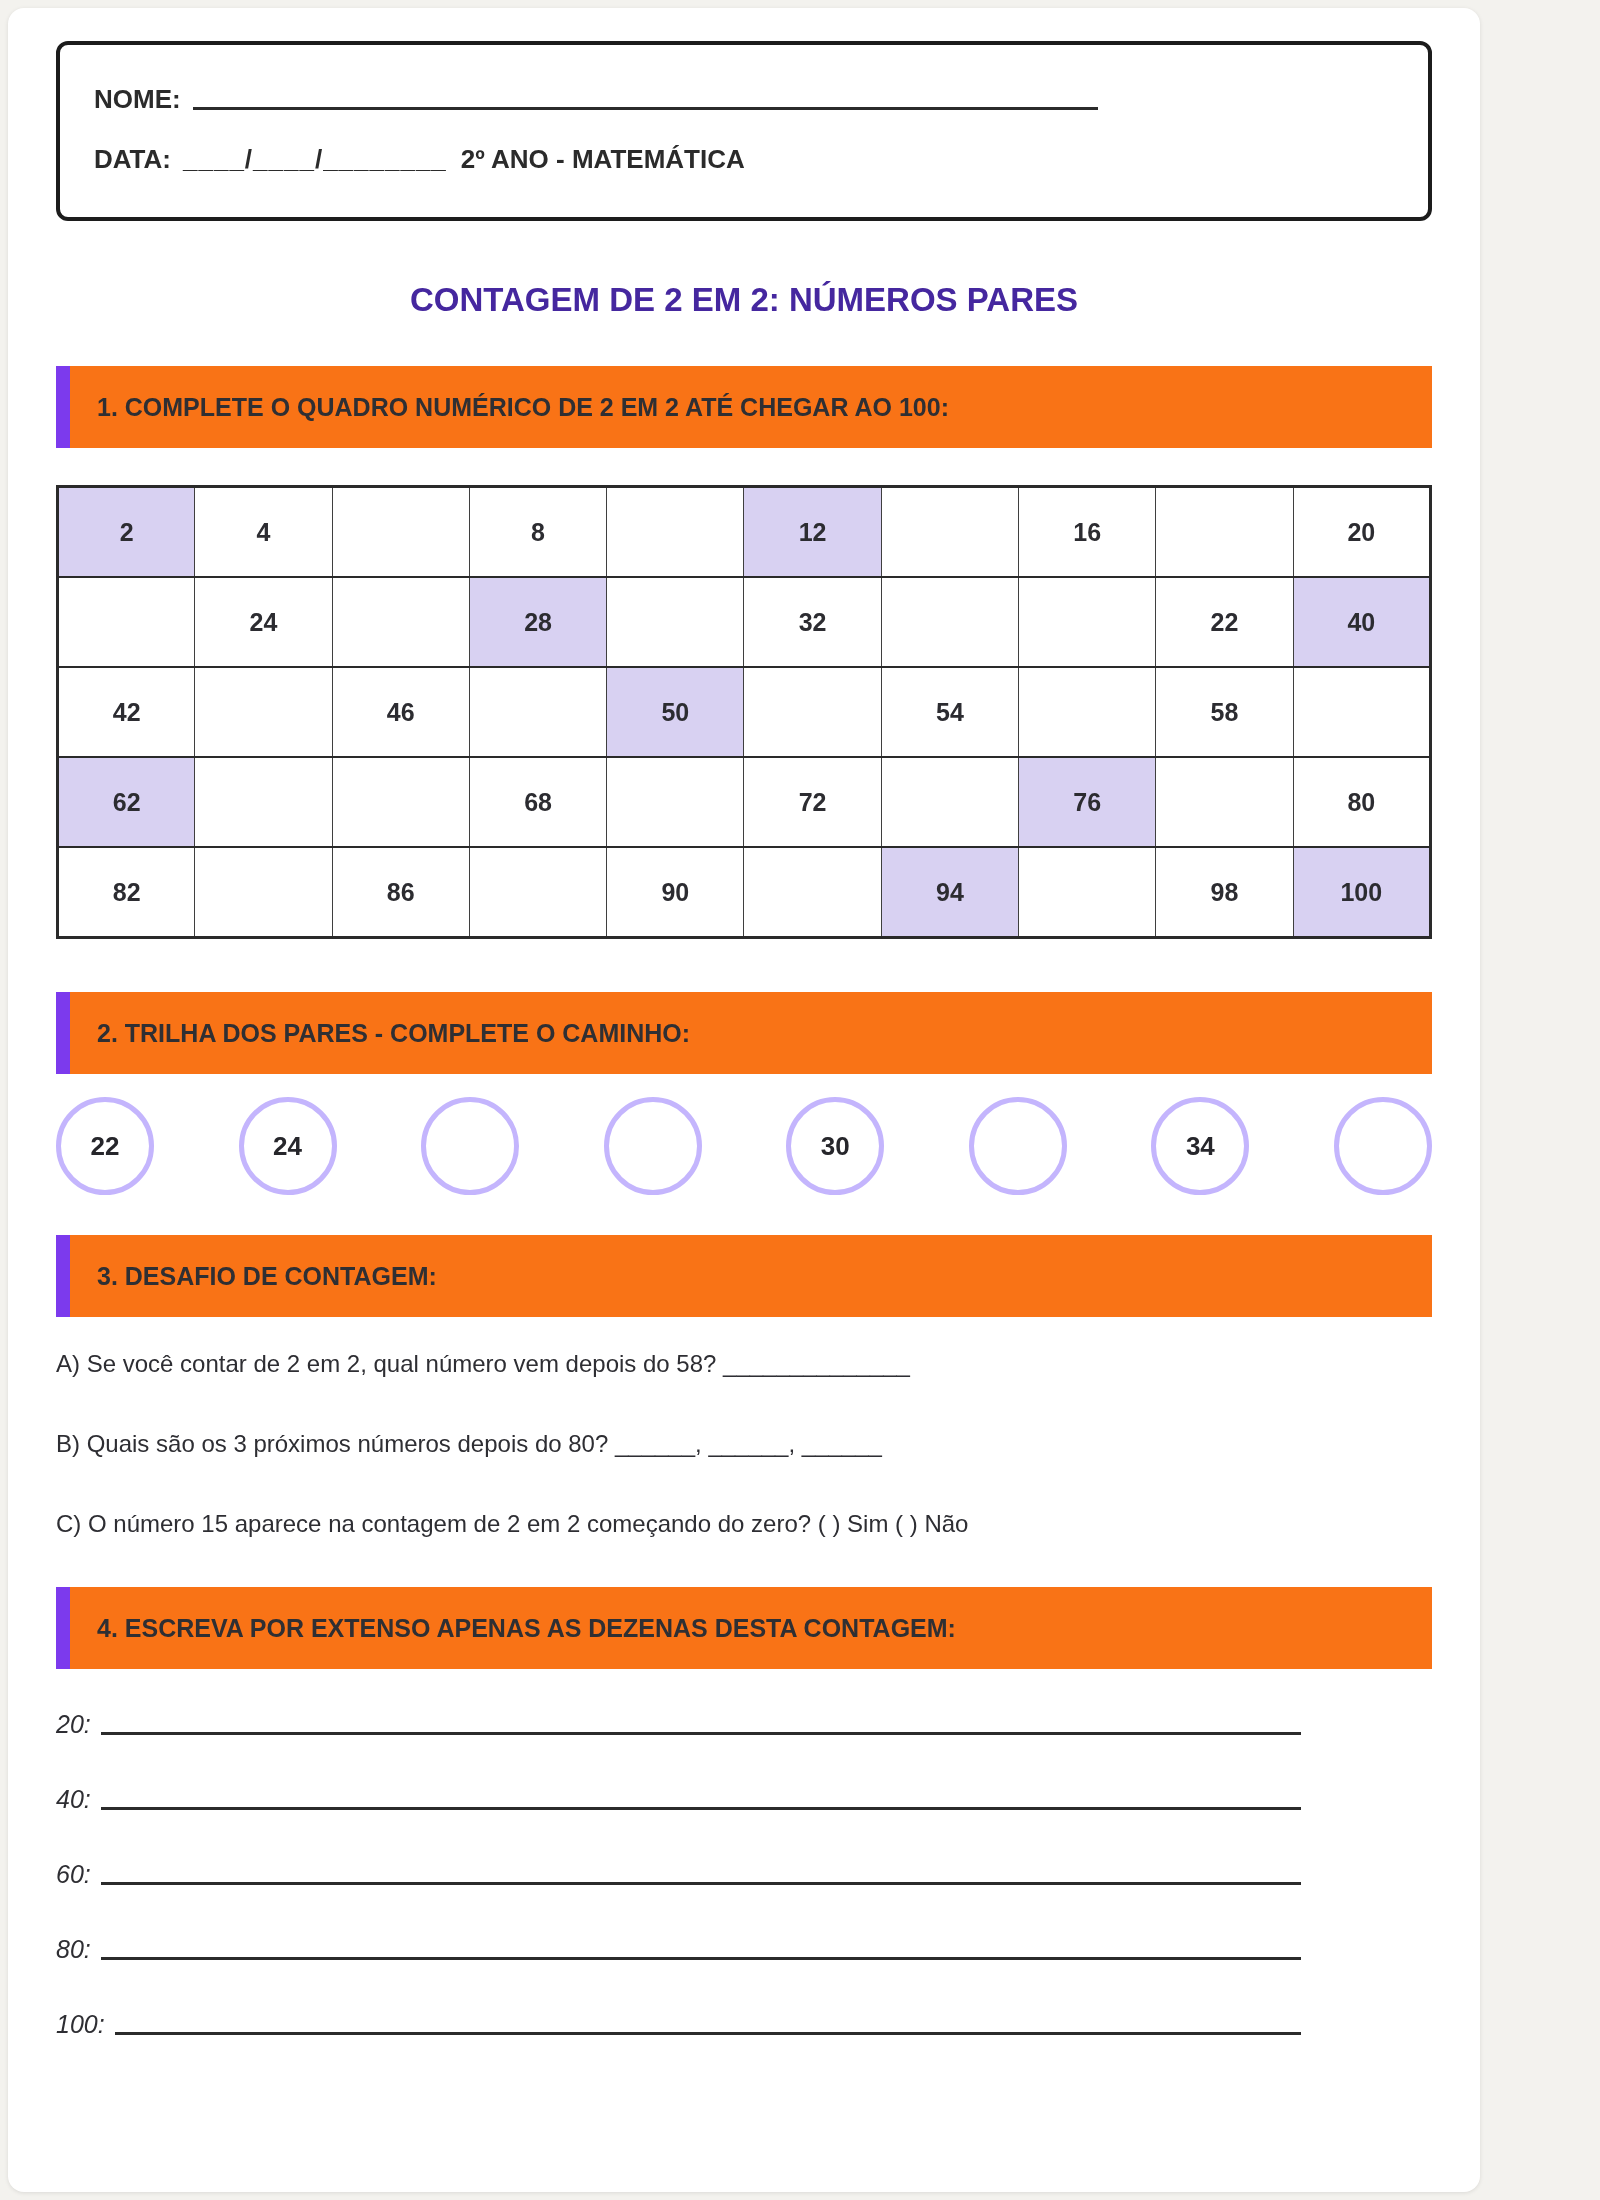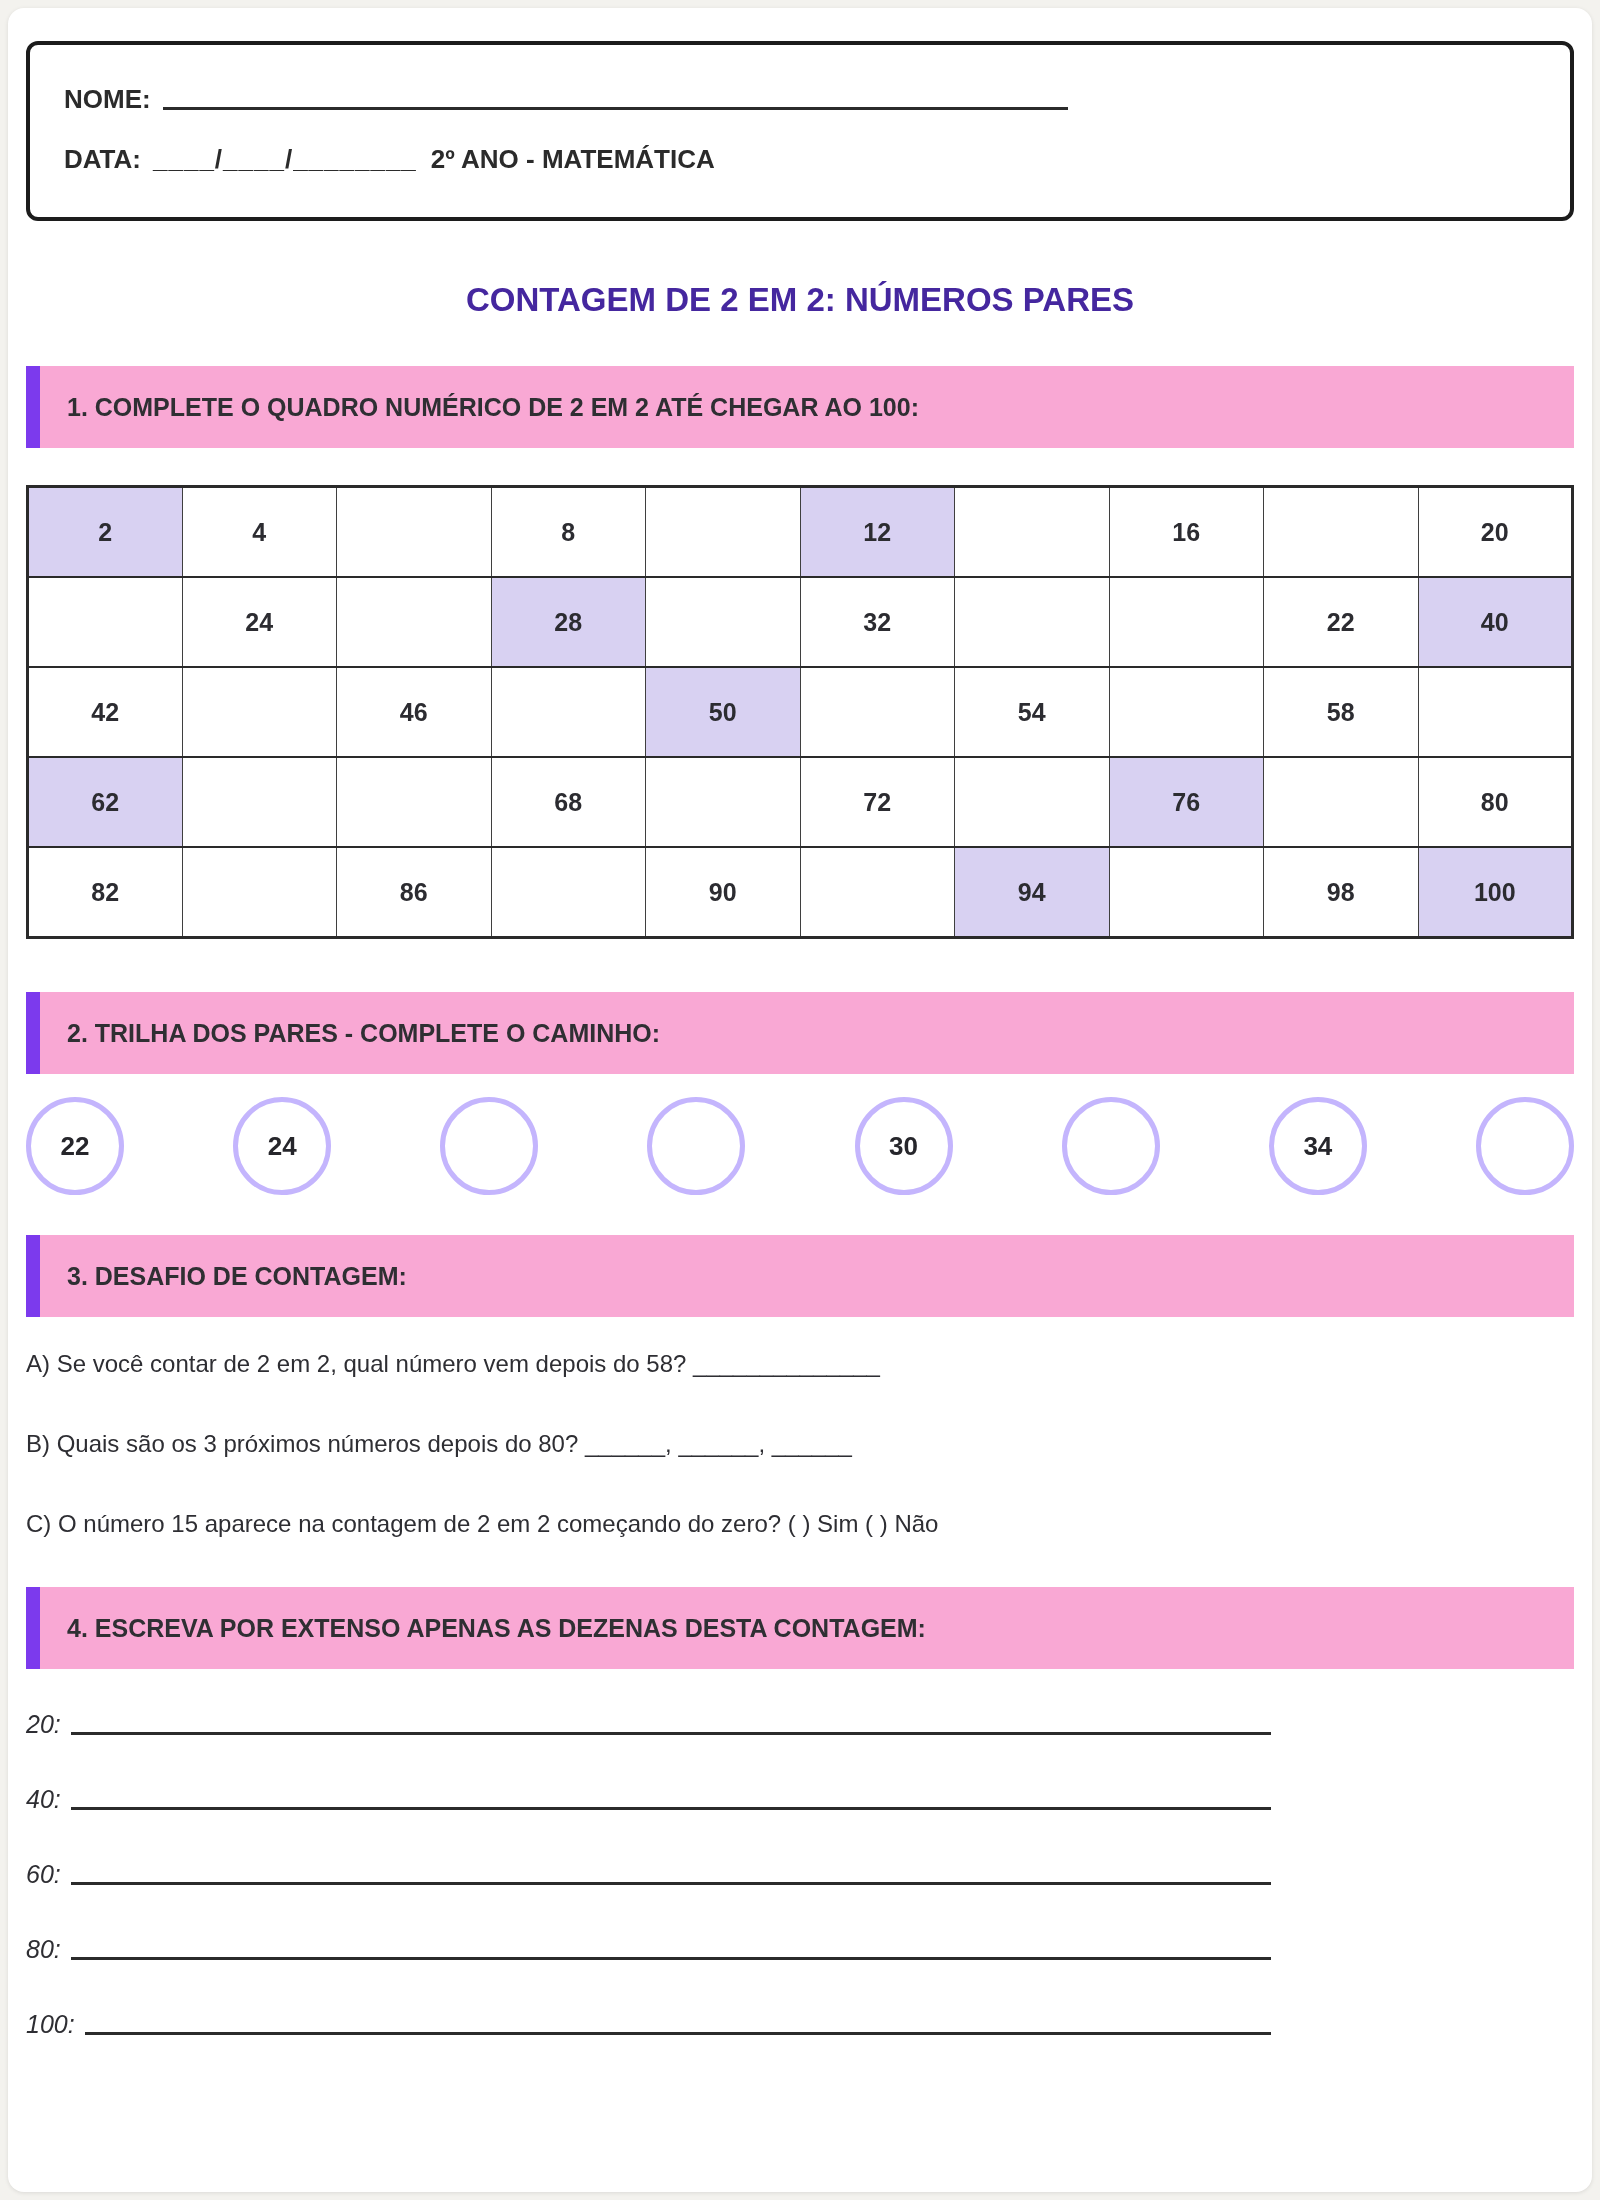--- a/index.html
+++ b/index.html
@@ -9,26 +9,26 @@
     font-family: "Liberation Sans", "DejaVu Sans", sans-serif;
   }
   body {
     width: 1600px;
     height: 2200px;
     position: relative;
   }
   .card {
     position: absolute;
     left: 8px; top: 8px;
-    width: 1584px; height: 2184px;
+    width: 1472px; height: 2184px;
     background: #ffffff;
     border-radius: 16px;
     box-shadow: 0 1px 4px rgba(0,0,0,0.10);
     box-sizing: border-box;
-    padding: 0 18px;
+    padding: 0 48px;
     overflow: hidden;
   }
   
   .header-box {
     margin-top: 33px;
     height: 180px;
     box-sizing: border-box;
     border: 4px solid #1c1c1c;
     border-radius: 12px;
     padding: 26px 30px 0 34px;
@@ -56,21 +56,21 @@
     text-align: center;
     font-size: 33px;
     line-height: 42px;
     font-weight: bold;
     color: #45279f;
   }
   
   .bar {
     margin-top: 45px;
     height: 82px;
-    background: #f9a8d4;
+    background: #f97316;
     border-left: 14px solid #7c3aed;
     display: flex;
     align-items: center;
     padding-left: 27px;
     box-sizing: border-box;
   }
   .bar span {
     font-weight: bold;
     font-size: 25px;
     color: #2f2f33;

